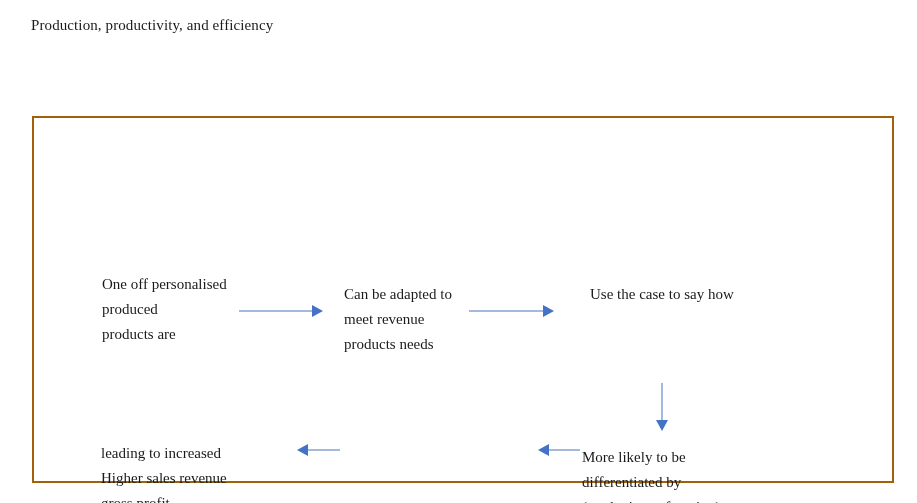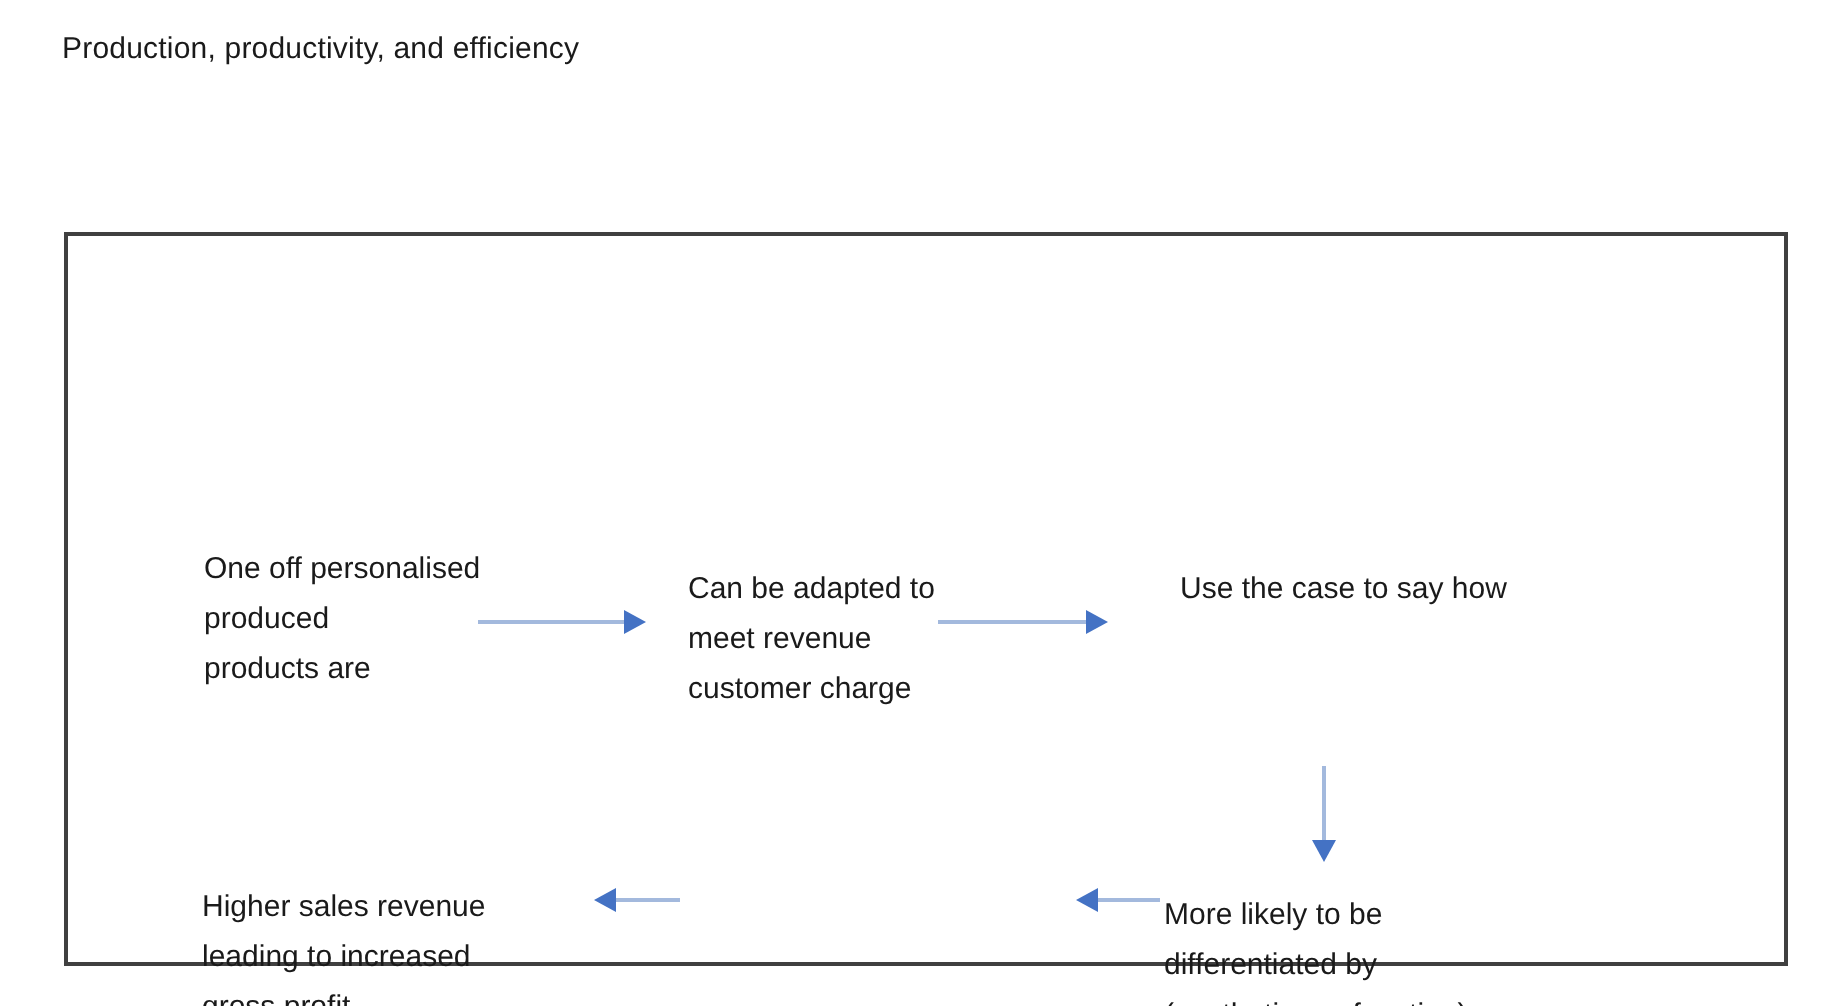--- a/index.html
+++ b/index.html
@@ -12,40 +12,41 @@
     height: 503px;
     font-family: "Liberation Sans", sans-serif;
     color: #1a1a1a;
     position: relative;
     overflow: hidden;
   }
   .page {
     position: relative;
     width: 917px;
     height: 474px;
+    font-family: Liberation Serif, serif;
   }
   .heading {
     position: absolute;
     left: 31px;
     font-size: 15px;
     line-height: 20px;
     color: #1a1a1a;
     white-space: nowrap;
     letter-spacing: 0.1px;
   }
   #heading-primary { top: 15px; }
   #heading-secondary { top: 53px; }
 
   .diagram-frame {
     position: absolute;
     left: 32px;
     top: 116px;
     width: 862px;
     height: 367px;
-    border: 2px solid #404040;
+    border: 2px solid #a16207;
     box-sizing: border-box;
     background: #ffffff;
   }
 
   .node {
     position: absolute;
     font-size: 15px;
     line-height: 25px;
     color: #1a1a1a;
   }
@@ -126,30 +127,30 @@
 
     <div class="node" id="node-one-off">
       <span>One off personalised</span>
       <span>produced</span>
       <span>products are</span>
     </div>
 
     <div class="node" id="node-adapted">
       <span>Can be adapted to</span>
       <span>meet revenue</span>
-      <span>customer charge</span>
+      <span>products needs</span>
     </div>
 
     <div class="node" id="node-use-case">
       <span>Use the case to say how</span>
     </div>
 
     <div class="node" id="node-higher-sales">
+      <span>leading to increased</span>
       <span>Higher sales revenue</span>
-      <span>leading to increased</span>
       <span>gross profit</span>
     </div>
 
 
     <div class="node" id="node-differentiated">
       <span>More likely to be</span>
       <span>differentiated by</span>
       <span>(aesthetics or function)</span>
     </div>
 

